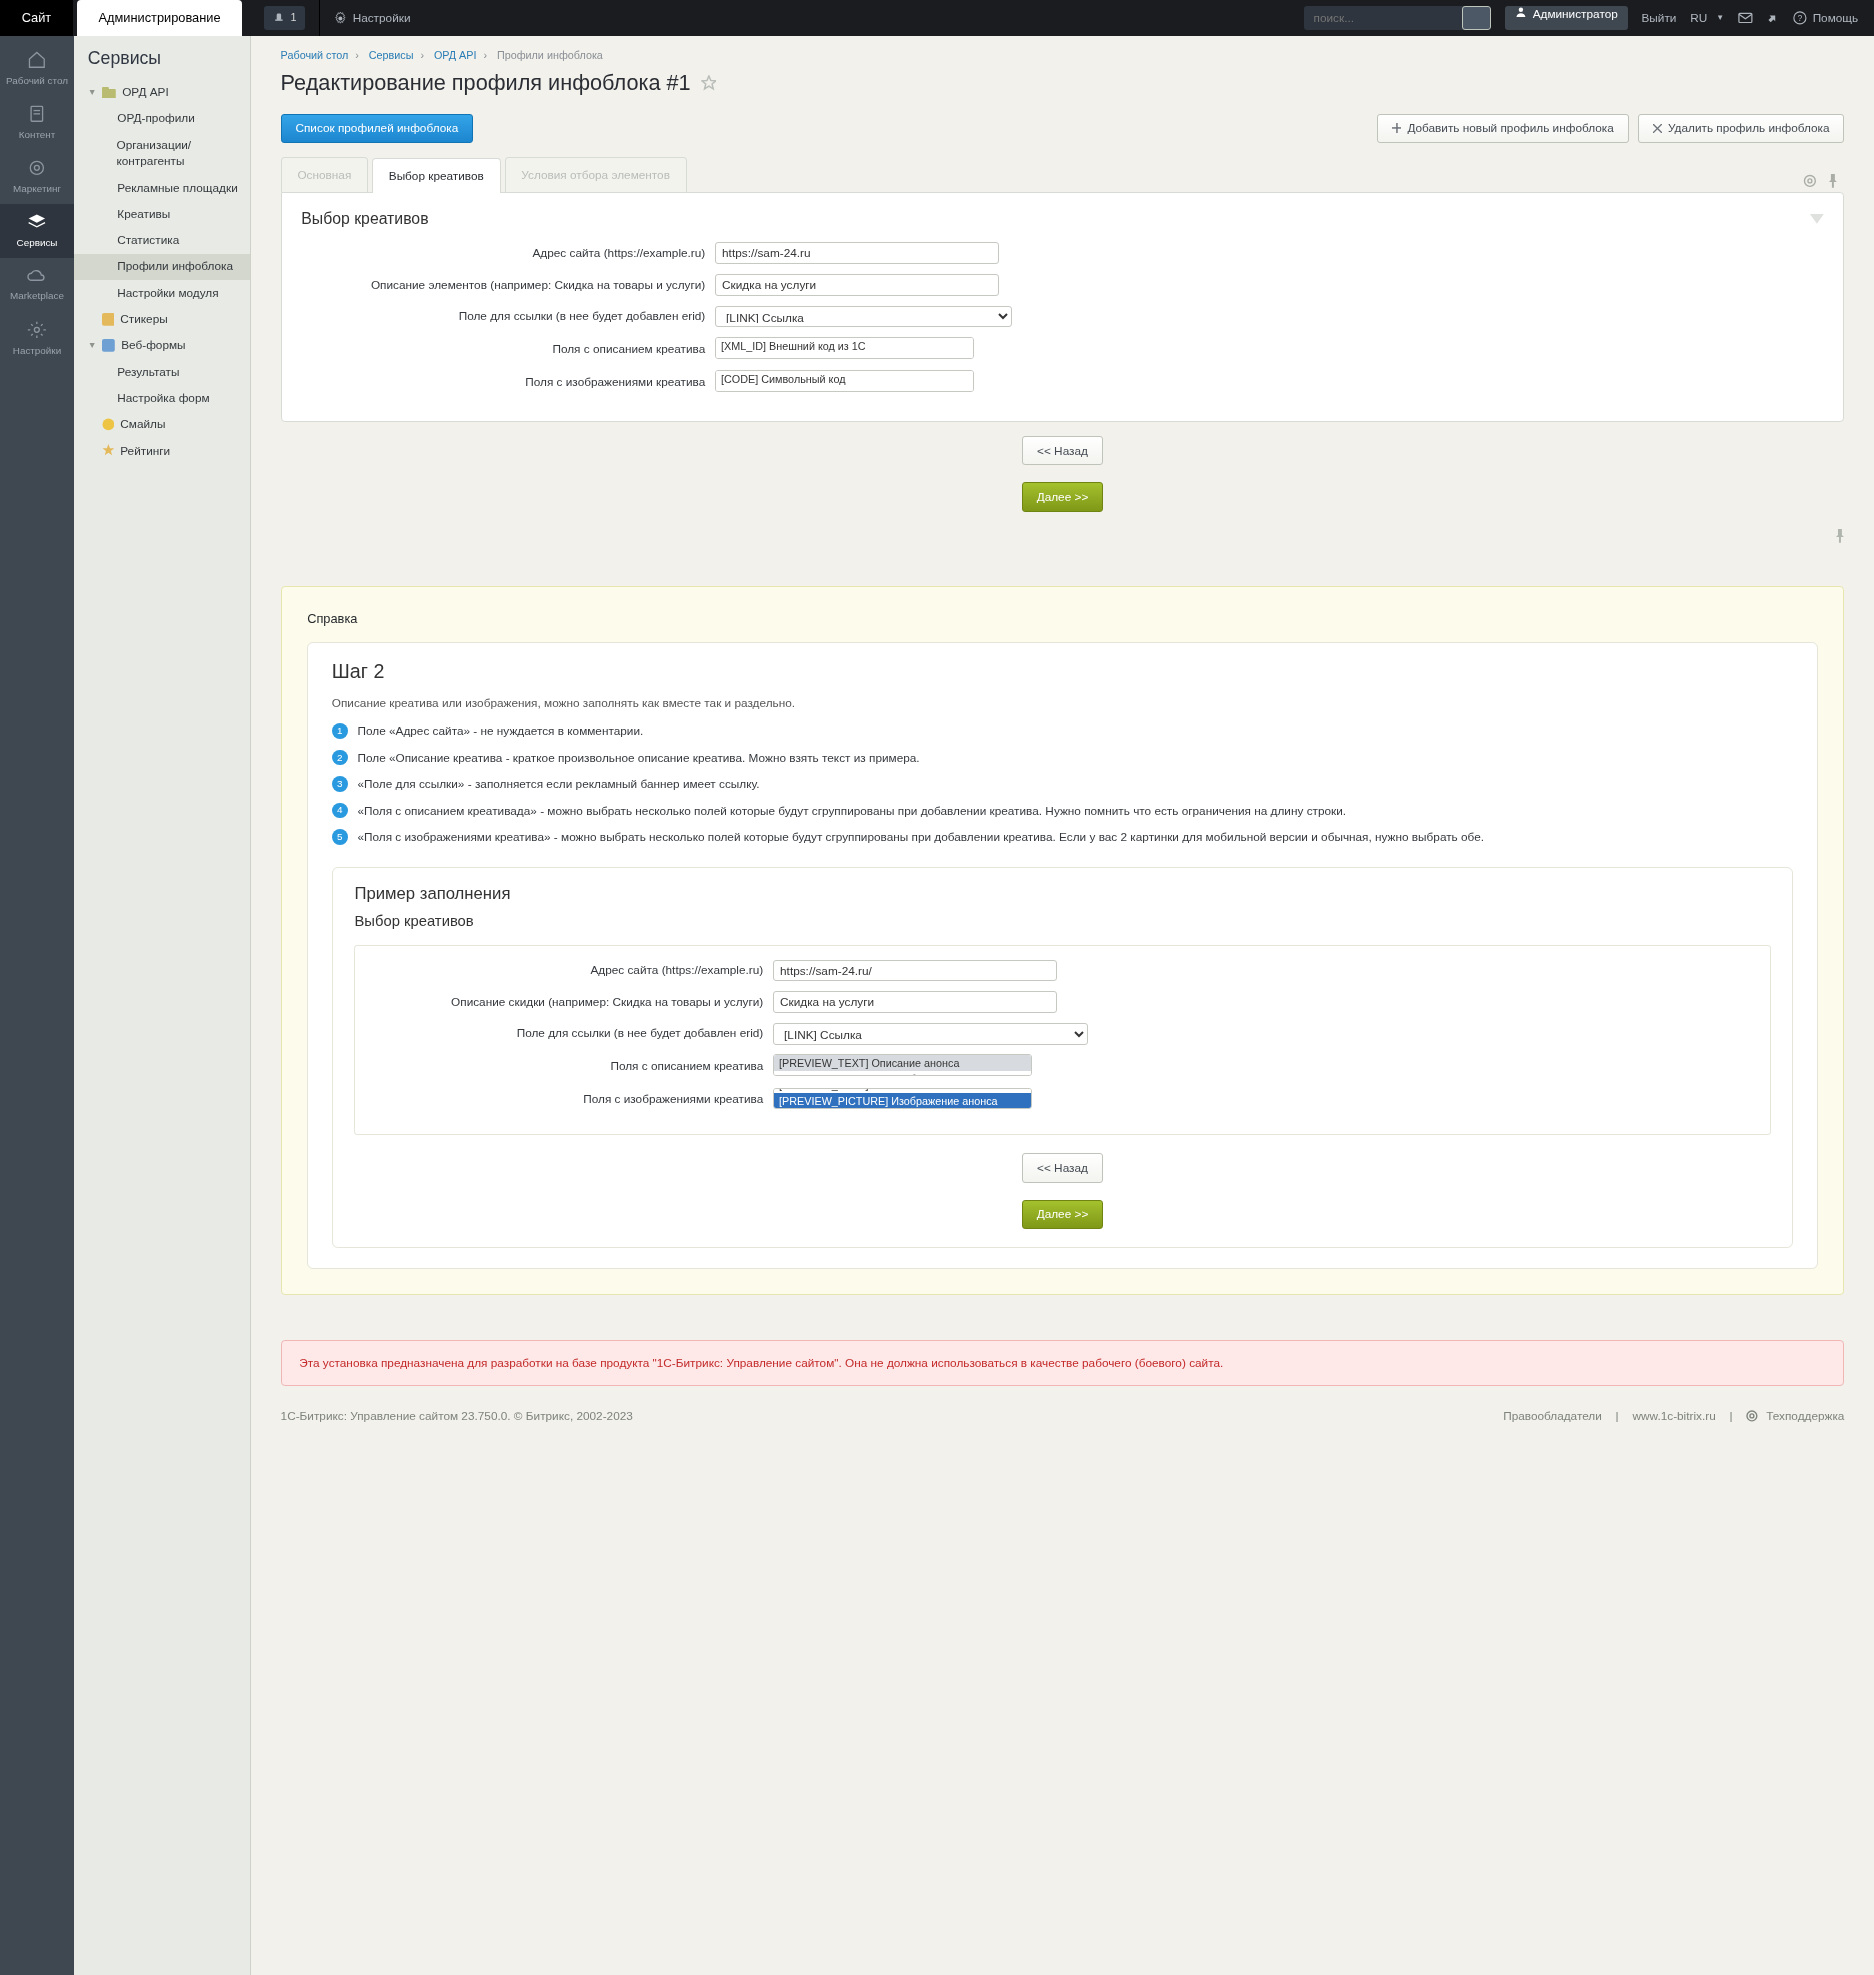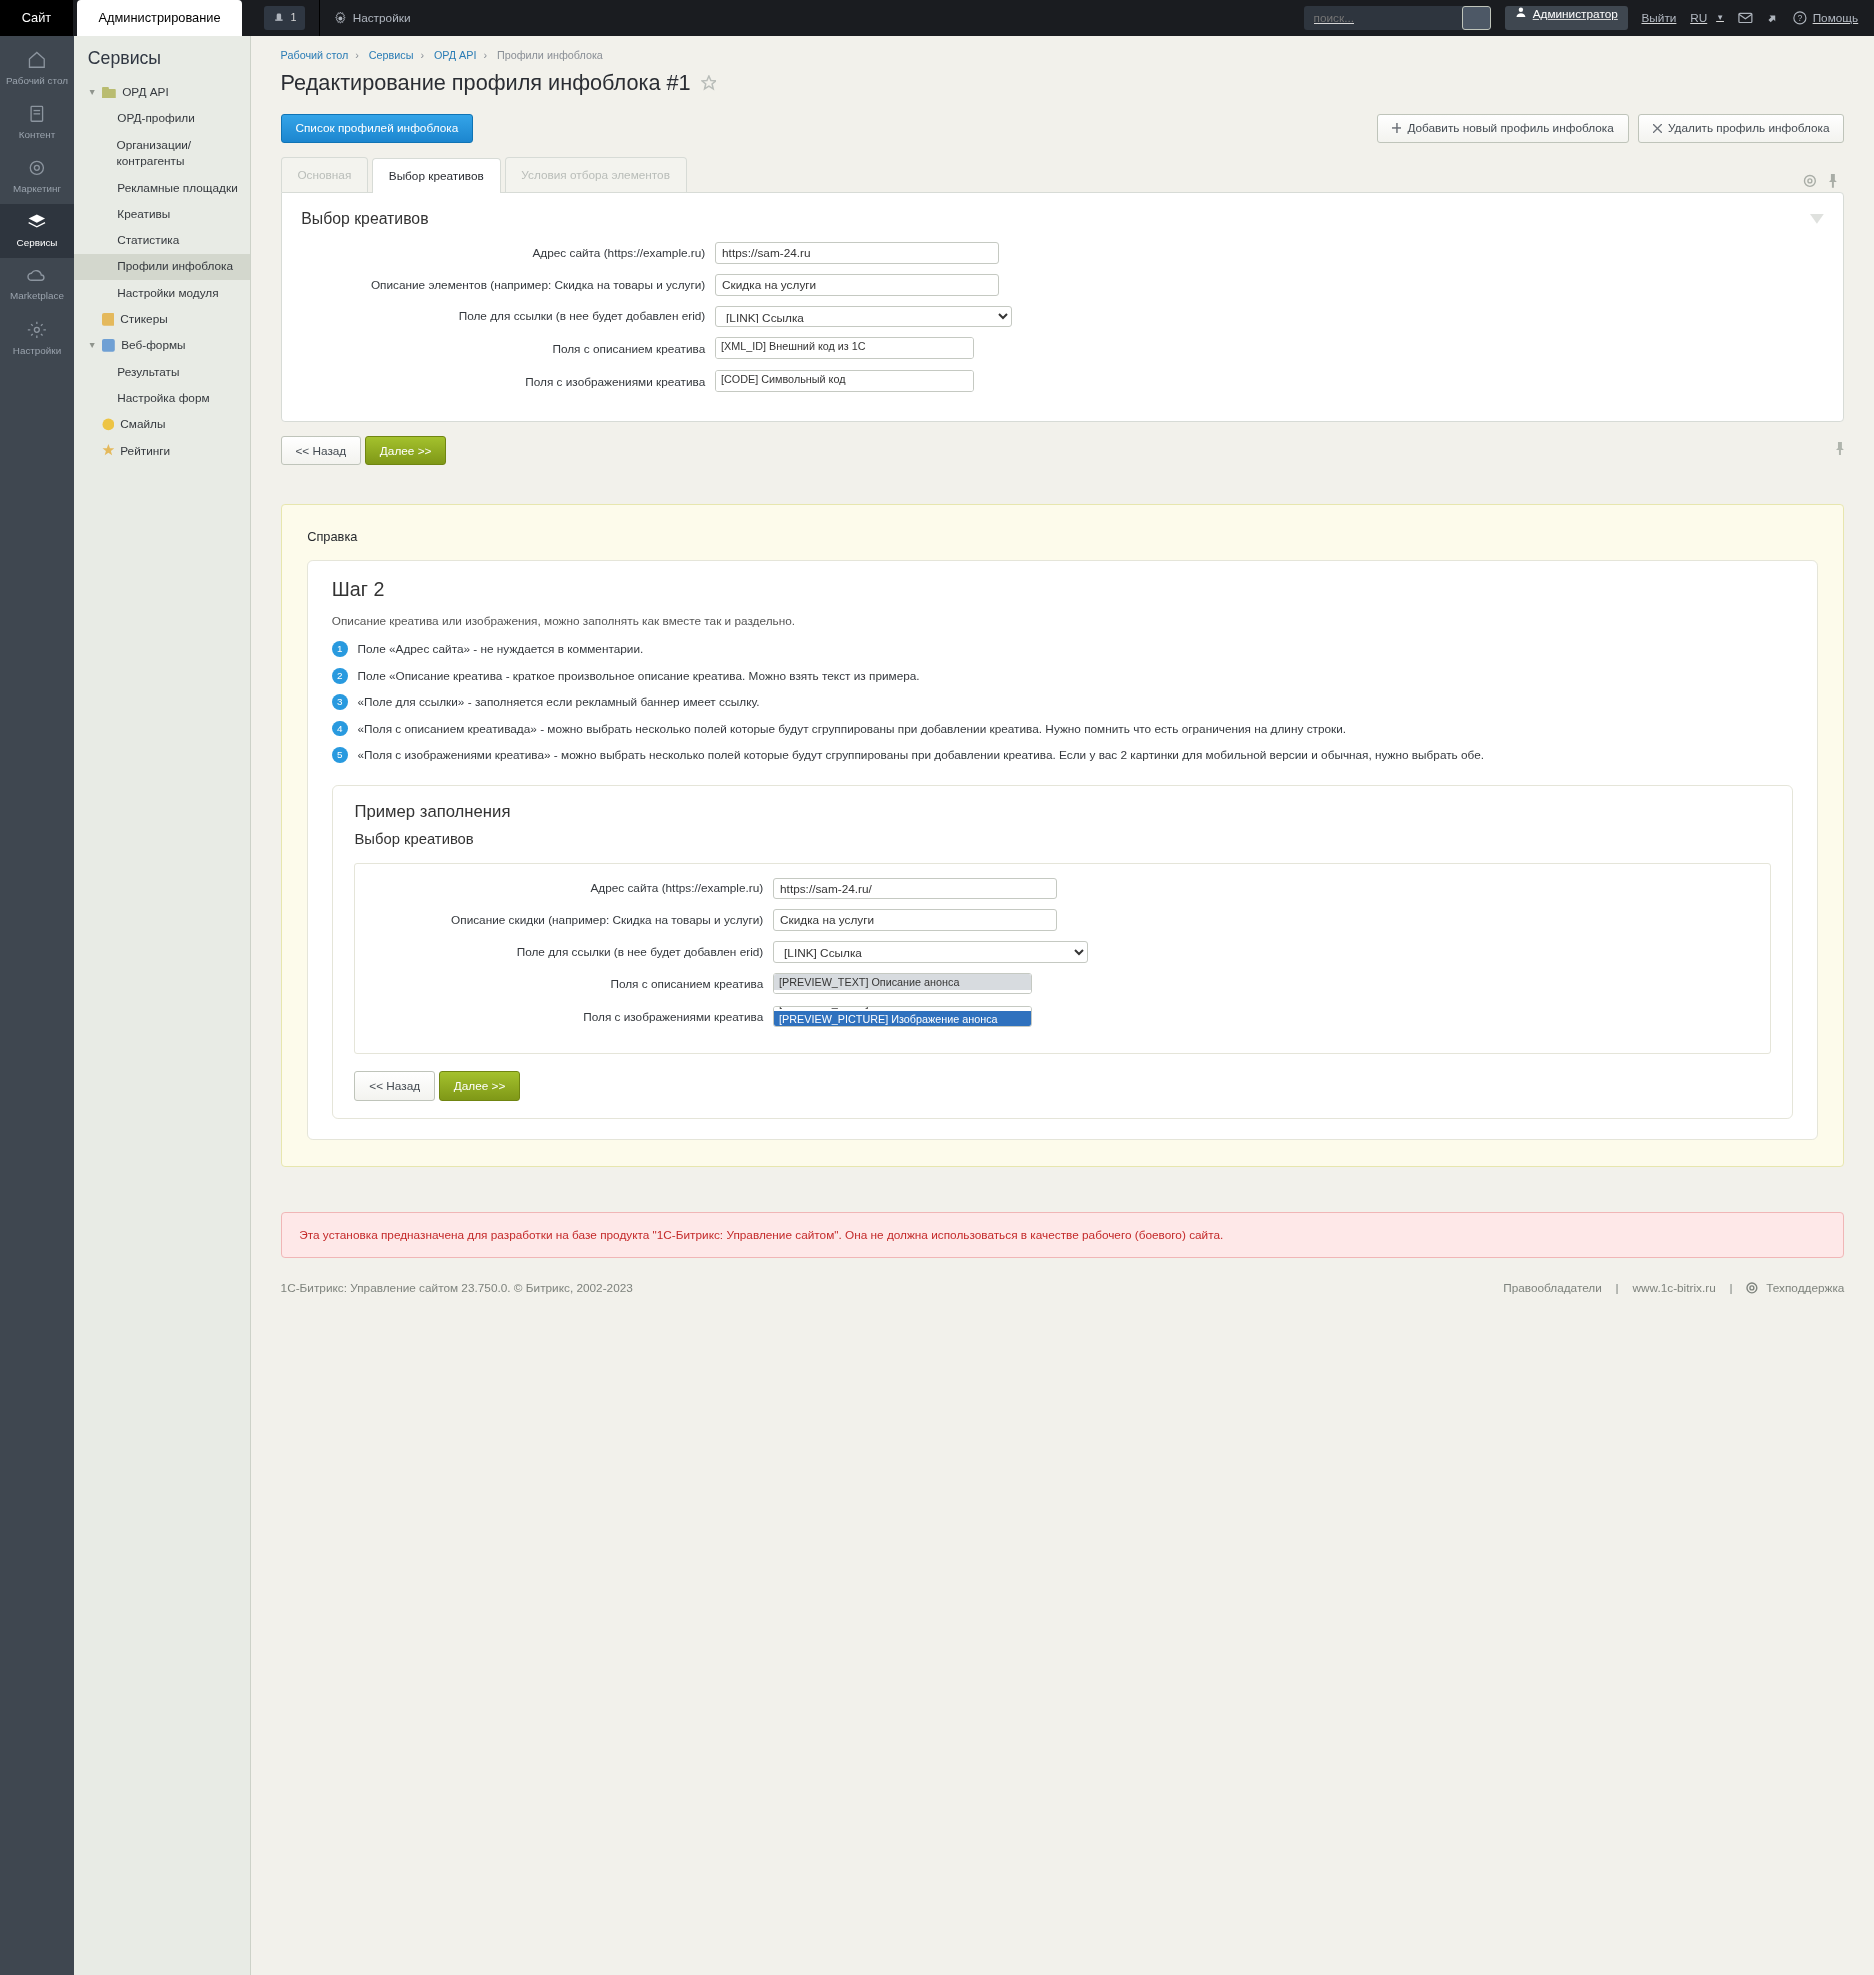--- a/index.html
+++ b/index.html
@@ -21,21 +21,21 @@
 *{box-sizing:border-box;}
 html,body{margin:0;padding:0;font:11.8px/1.4 Arial,Helvetica,sans-serif;color:var(--text-dark);background:var(--bg-body);}
 
 .topbar{height:36px;background:#1a1c20;display:flex;align-items:center;color:#d7d7d7;}
 .topbar .tab{display:inline-flex;align-items:center;height:36px;padding:0 21.7px;color:#fff;font-size:12.8px;}
 .topbar .tab.site{background:#000;}
 .topbar .tab.admin{background:#fff;color:#000;border-radius:3.9px 3.9px 0 0;margin-left:3.9px;}
 .topbar .gap{flex:0 0 21.7px;}
 .topbar .notif{display:inline-flex;align-items:center;gap:5.9px;background:#2f3742;border-radius:3px;height:24.6px;padding:0 8.9px;font-size:10.8px;}
 .topbar .sep{width:1px;height:36px;margin:0 13.8px;background:#000;}
-.topbar .right{margin-left:auto;display:flex;align-items:center;gap:13.8px;padding-right:15.8px;text-decoration:underline;}
+.topbar .right{margin-left:auto;display:flex;align-items:center;gap:13.8px;padding-right:15.8px;}
 .topbar .link{color:#b1b7c0;font-size:11.8px;cursor:pointer;display:inline-flex;align-items:center;gap:5.9px;}
 .topbar .link svg{flex:0 0 auto;}
 .search-top{display:flex;align-items:center;background:#2e353e;border-radius:3px;height:24.6px;overflow:hidden;}
 .search-top input{background:transparent;border:0;color:#d7d7d7;padding:0 9.9px;height:24.6px;width:158px;outline:none;font-size:11.8px;}
 .search-top .btn{background:#4d5866;height:24.6px;width:27.6px;display:flex;align-items:center;justify-content:center;cursor:pointer;}
 .user-chip{background:var(--bg-dark);border-radius:3px;height:24.6px;padding:0 9.9px;display:inline-flex;align-items:flex-start;gap:5.9px;color:#fff;font-size:11.8px;}
 
 .layout{display:flex;min-height:calc(100vh - 36px);}
 .rail{width:74px;background:var(--bg-dark);padding-top:5.9px;}
 .rail .it{display:flex;flex-direction:column;align-items:center;justify-content:center;gap:3.9px;height:54px;color:#9aa3ad;font-size:9.9px;cursor:pointer;}
@@ -77,21 +77,21 @@
 .form-row{display:flex;align-items:center;gap:9.9px;margin-bottom:9.9px;}
 .form-row .lab{flex:0 0 404px;text-align:right;color:#34383d;font-size:11.8px;}
 .form-row .ctrl{flex:0 0 auto;}
 .form-row .ctrl input,.form-row .ctrl select{border:1px solid #c5c9c2;border-radius:3px;padding:3px 5.9px;font-size:11.8px;color:#353535;background:#fff;}
 .form-row .ctrl input{width:284px;height:21.7px;}
 .form-row .ctrl select{height:21.7px;width:297px;}
 .form-row .multi select{padding:0;width:259px;overflow-y:auto;}
 .form-row .multi select.scroll{width:259px;}
 .multi select option{padding:2px 4.9px;font-size:10.8px;}
 
-.nav-bar{display:flex;gap:4px;margin-top:13.8px;align-items:center;}
+.nav-bar{display:flex;gap:17px;margin-top:13.8px;align-items:center;flex-direction:column;}
 .nav-bar .pin{margin-left:auto;color:#b0b5ad;}
 
 .help{background:var(--help-bg);border:1px solid var(--help-border);border-radius:3.9px;padding:25.6px;margin-top:39px;}
 .help .inner{background:#fff;border:1px solid #e5e5d9;border-radius:5.9px;padding:19.7px 23.6px;}
 .help h4{font:12.8px/1 Arial;color:#26292d;font-weight:normal;margin:0 0 15.8px;}
 .help .step{font:19.7px/1 Arial;color:#333;font-weight:normal;margin:0 0 13px;}
 .help p{margin:0 0 11.8px;color:#565656;}
 .help .bul{display:flex;align-items:flex-start;gap:9.9px;margin-bottom:9.9px;}
 .help .num{flex:0 0 15.8px;height:15.8px;border-radius:50%;background:#299adf;color:#fff;font-size:9.9px;display:flex;align-items:center;justify-content:center;}
 .help .subpanel{border:1px solid #e5e5d9;border-radius:5.9px;padding:17.7px 21.7px;margin-top:21.7px;}

